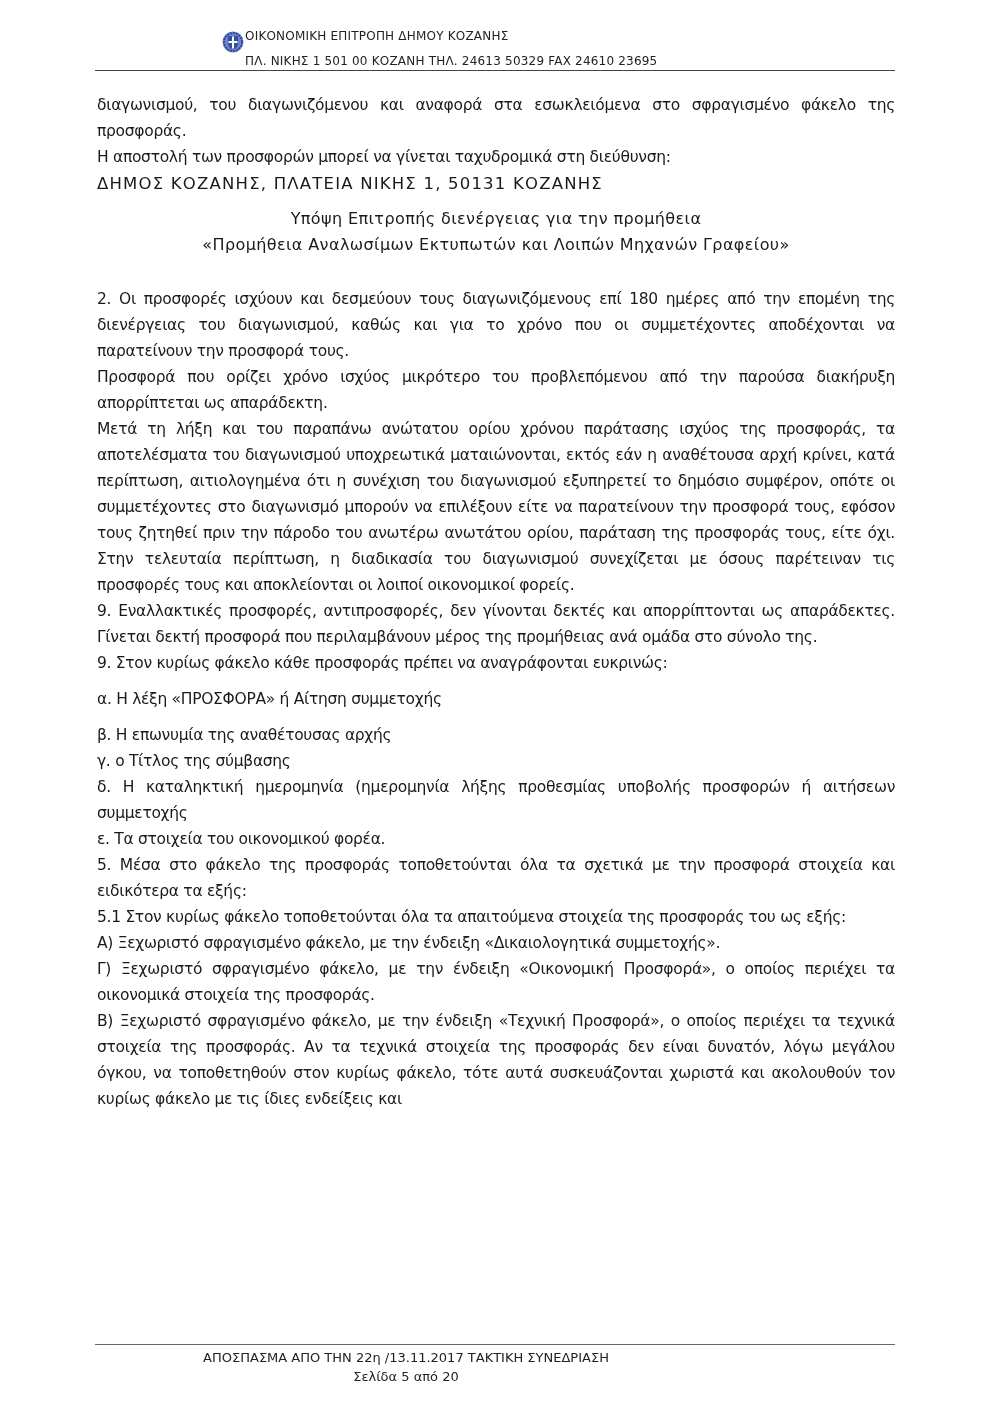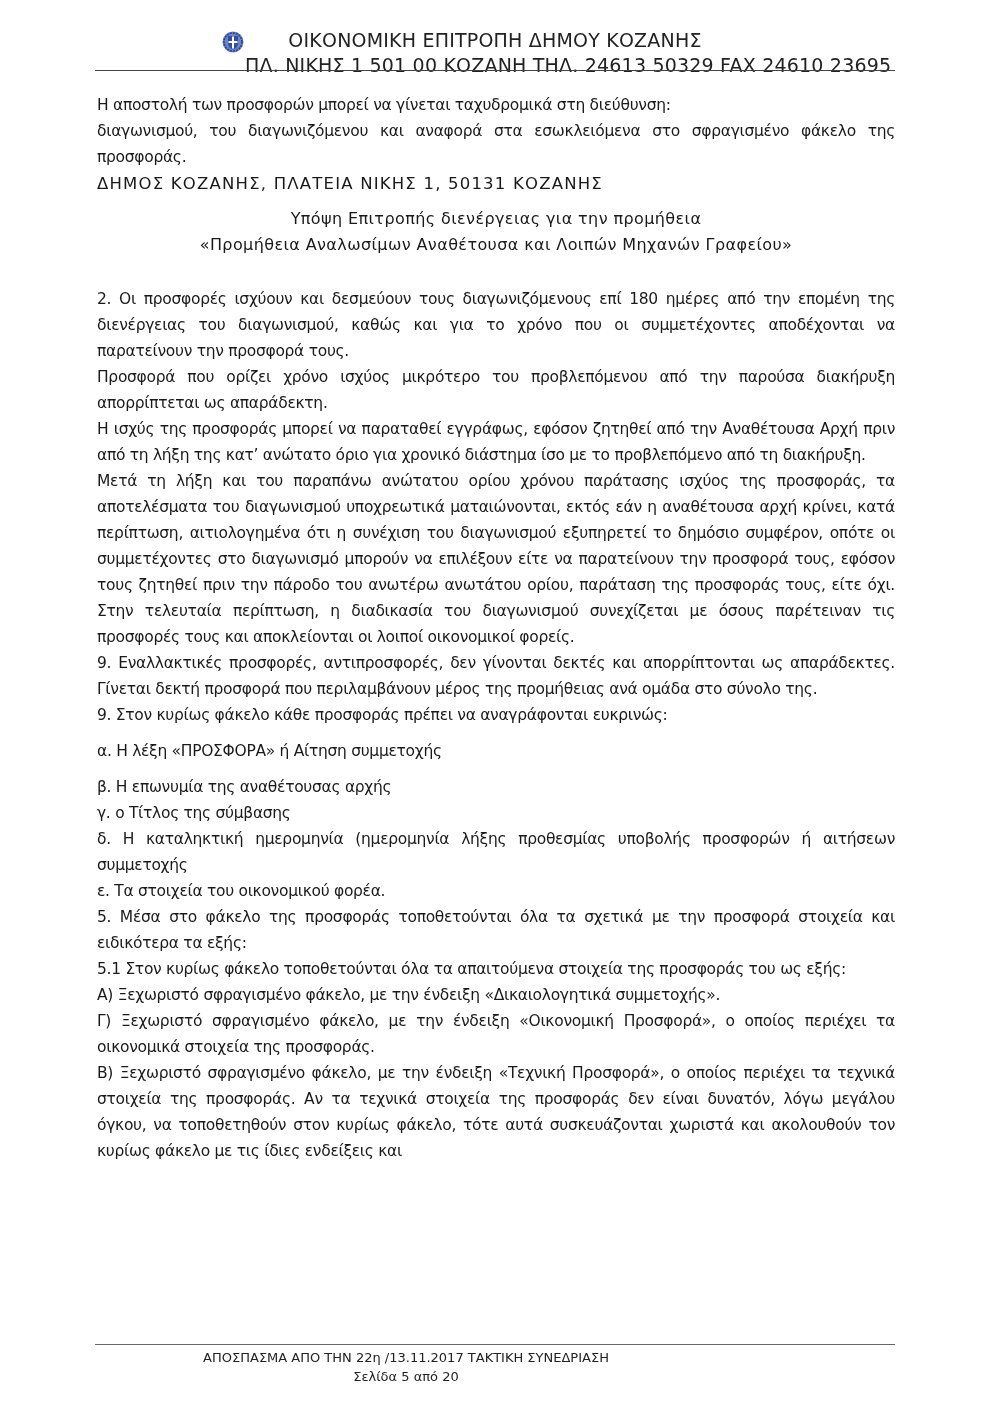--- a/index.html
+++ b/index.html
@@ -26,22 +26,21 @@
       position: absolute;
       left: 222px;
       top: 31px;
       width: 22px;
       height: 22px;
     }
     .header-line1, .header-line2 {
       position: absolute;
       left: 250px;
       width: 600px;
-      text-align: center;
-      font-size: 19px;
+      font-size: 12px;
       letter-spacing: 0.2px;
       color: #222;
       white-space: nowrap;
     }
     .header-line1 { top: 29px; left: 245px; width: 500px; }
     .header-line2 { top: 48px; left: 245px; width: 500px; margin-top: 6px; }
     .rule {
       position: absolute;
       left: 95px;
       width: 800px;
@@ -104,29 +103,28 @@
       <rect x="10" y="5.5" width="2" height="12" fill="#ffffff"></rect>
       <rect x="6.5" y="10" width="9" height="2" fill="#ffffff"></rect>
     </svg>
   </span>
   <div class="header-line1">ΟΙΚΟΝΟΜΙΚΗ  ΕΠΙΤΡΟΠΗ  ΔΗΜΟΥ   ΚΟΖΑΝΗΣ</div>
   <div class="header-line2">ΠΛ. ΝΙΚΗΣ  1  501 00  ΚΟΖΑΝΗ  ΤΗΛ.  24613 50329  FAX  24610 23695</div>
 </div>
 <div class="rule top"></div>
 
 <div class="body">
+  <p>διαγωνισμού, του διαγωνιζόμενου και αναφορά στα εσωκλειόμενα στο σφραγισμένο φάκελο της προσφοράς.</p>
   <p>Η αποστολή των προσφορών μπορεί να γίνεται ταχυδρομικά στη διεύθυνση:</p>
-  <p>διαγωνισμού, του διαγωνιζόμενου και αναφορά στα εσωκλειόμενα στο σφραγισμένο φάκελο της προσφοράς.</p>
   <p class="addr">ΔΗΜΟΣ ΚΟΖΑΝΗΣ, ΠΛΑΤΕΙΑ ΝΙΚΗΣ 1, 50131 ΚΟΖΑΝΗΣ</p>
   <p class="center-block gap-sm">Υπόψη Επιτροπής διενέργειας για την προμήθεια</p>
-  <p class="center-block">«Προμήθεια Αναλωσίμων Αναθέτουσα και Λοιπών Μηχανών Γραφείου»</p>
+  <p class="center-block">«Προμήθεια Αναλωσίμων Εκτυπωτών και Λοιπών Μηχανών Γραφείου»</p>
 
   <p class="gap-lg">2.  Οι προσφορές ισχύουν και δεσμεύουν τους διαγωνιζόμενους επί 180 ημέρες από την επομένη της διενέργειας του διαγωνισμού, καθώς και για το χρόνο που οι συμμετέχοντες αποδέχονται να παρατείνουν την προσφορά τους.</p>
   <p>Προσφορά που ορίζει χρόνο ισχύος μικρότερο του προβλεπόμενου από την παρούσα διακήρυξη απορρίπτεται ως απαράδεκτη.</p>
-  <p>Η ισχύς της προσφοράς μπορεί να παραταθεί εγγράφως, εφόσον ζητηθεί από την Αναθέτουσα Αρχή πριν από τη λήξη της κατ’ ανώτατο όριο για χρονικό διάστημα ίσο με το προβλεπόμενο από τη διακήρυξη.</p>
   <p>Μετά τη λήξη και του παραπάνω ανώτατου ορίου χρόνου παράτασης ισχύος της προσφοράς, τα αποτελέσματα του διαγωνισμού υποχρεωτικά ματαιώνονται, εκτός εάν η αναθέτουσα αρχή κρίνει, κατά περίπτωση, αιτιολογημένα ότι η συνέχιση του διαγωνισμού εξυπηρετεί το δημόσιο συμφέρον, οπότε οι συμμετέχοντες στο διαγωνισμό μπορούν να επιλέξουν είτε να παρατείνουν την προσφορά τους, εφόσον τους ζητηθεί πριν την πάροδο του ανωτέρω ανωτάτου ορίου, παράταση της προσφοράς τους, είτε όχι. Στην τελευταία περίπτωση, η διαδικασία του διαγωνισμού συνεχίζεται με όσους παρέτειναν τις προσφορές τους και αποκλείονται οι λοιποί οικονομικοί φορείς.</p>
 
   <p>9.  Εναλλακτικές προσφορές, αντιπροσφορές, δεν γίνονται δεκτές  και απορρίπτονται ως απαράδεκτες. Γίνεται δεκτή προσφορά που περιλαμβάνουν μέρος της προμήθειας ανά ομάδα στο σύνολο της.</p>
 
   <p>9. Στον κυρίως φάκελο κάθε προσφοράς πρέπει να αναγράφονται ευκρινώς:</p>
   <p class="gap-md">α. Η λέξη «ΠΡΟΣΦΟΡΑ» ή Αίτηση συμμετοχής</p>
   <p class="gap-md">β. Η επωνυμία της αναθέτουσας αρχής</p>
   <p>γ. ο Τίτλος της σύμβασης</p>
   <p>δ. Η καταληκτική ημερομηνία (ημερομηνία λήξης προθεσμίας υποβολής προσφορών ή αιτήσεων συμμετοχής</p>
   <p>ε. Τα στοιχεία του οικονομικού φορέα.</p>

